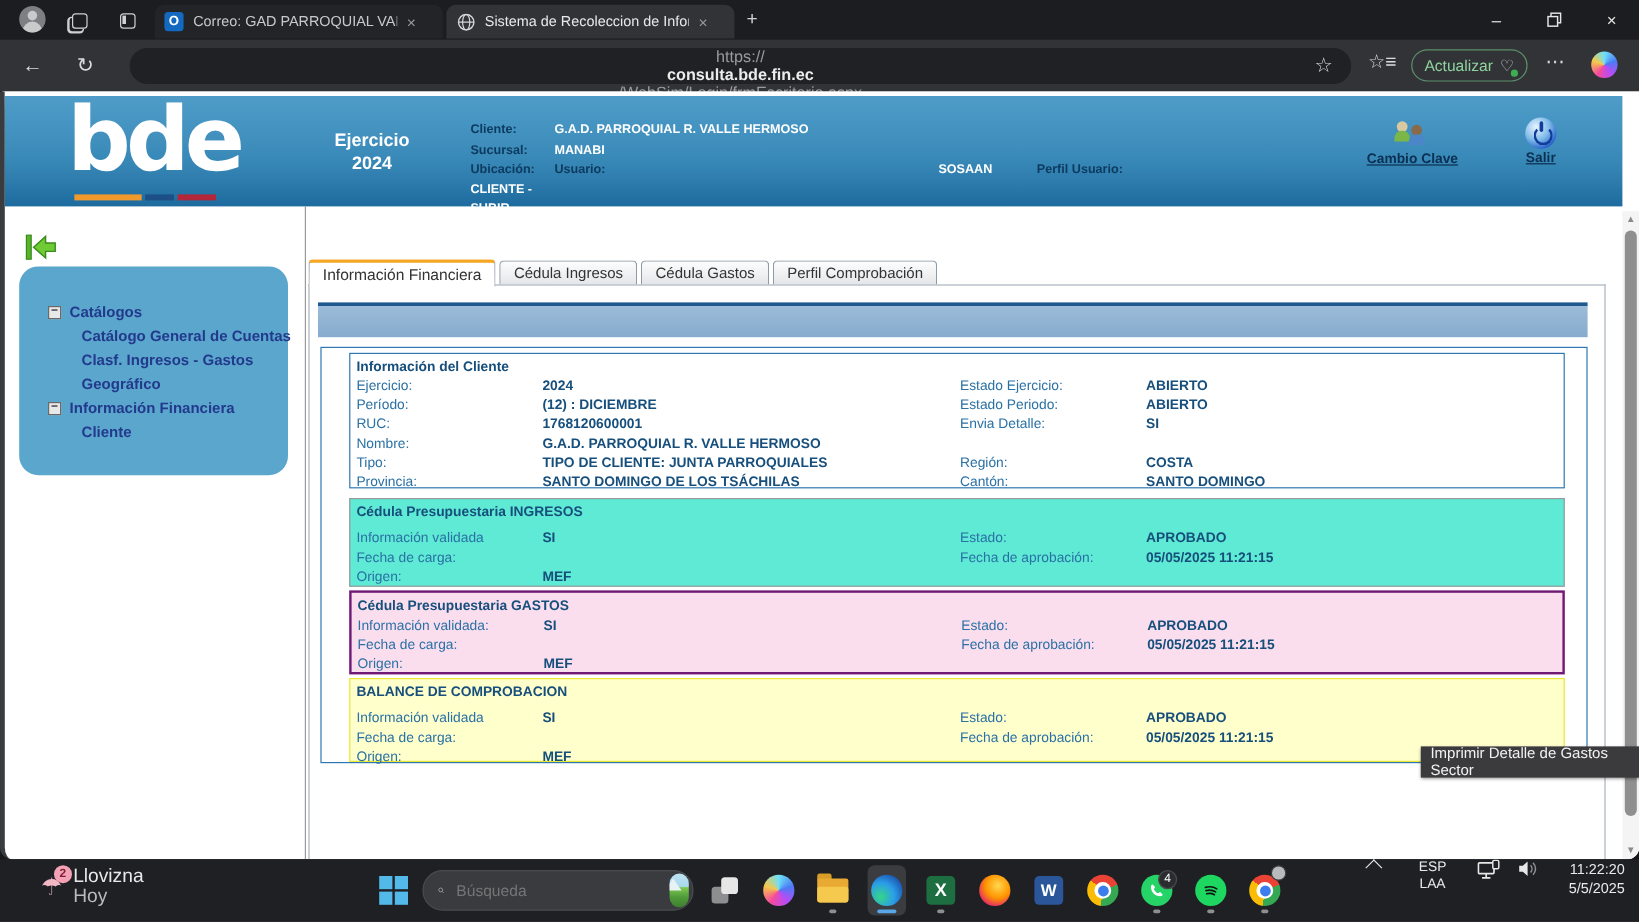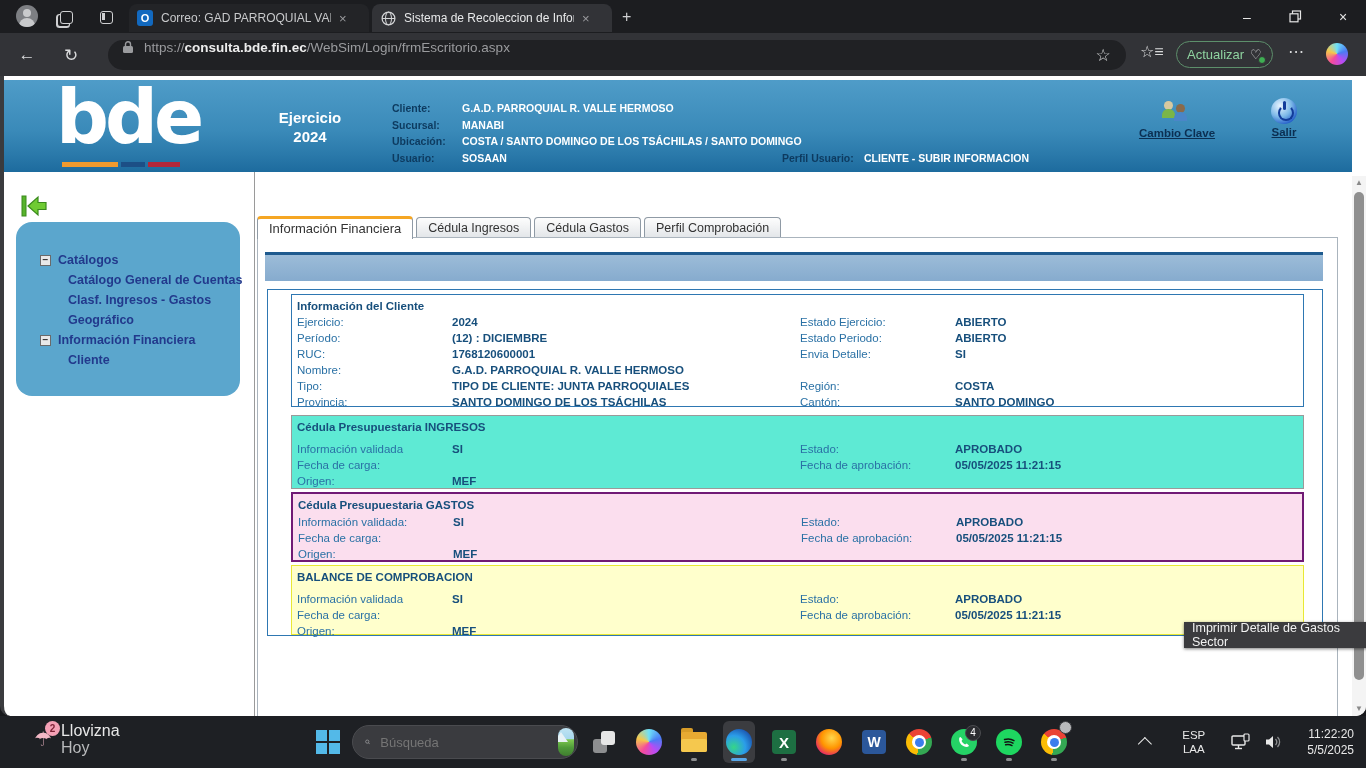--- a/index.html
+++ b/index.html
@@ -23,21 +23,21 @@
   #tab-2{left:372px;width:240px;background:#323337;color:#e8e9ea;}
   .favicon{width:16px;height:16px;margin-right:8px;flex:0 0 16px;display:flex;align-items:center;justify-content:center;}
   .outlook{background:#1269bf;border-radius:3px;color:#fff;font-size:11px;font-weight:bold;line-height:16px;text-align:center;width:16px;height:16px;}
   #newtab-btn{left:622px;top:8px;position:absolute;color:#cfd0d2;font-size:16px;}
   .winctl{position:absolute;top:0;width:46px;height:33px;display:flex;align-items:center;justify-content:center;color:#e6e6e6;font-size:14px;}
   #min-btn{left:1224px;} #restore-btn{left:1272px;} #close-btn{left:1320px;}
 
   
   #toolbar{position:absolute;left:0;top:33px;width:1366px;height:43px;background:#323337;}
   .nav-ico{position:absolute;top:9px;width:26px;height:26px;color:#d9dadb;font-size:17px;display:flex;align-items:center;justify-content:center;}
-  #url-pill{position:absolute;left:108px;top:7px;width:1018px;height:30px;border-radius:15px;background:#202124;display:flex;align-items:flex-start;padding:0 14px;font-size:13.5px;color:#9a9b9e;}
+  #url-pill{position:absolute;left:108px;top:7px;width:1018px;height:30px;border-radius:15px;background:#202124;display:flex;align-items:center;padding:0 14px;font-size:13.5px;color:#9a9b9e;flex-direction:column;}
   #url-pill .host{color:#ececec;font-weight:bold;}
   #star-icon{left:1090px;}
   .pill-right{position:absolute;top:9px;color:#d9dadb;}
   #hub-icon{left:1140px;font-size:16px;}
   #actualizar-btn{position:absolute;left:1176px;top:8px;height:27px;border:1px solid #5d8f6b;border-radius:14px;color:#8fd3a0;font-size:13px;display:flex;align-items:center;padding:0 10px;gap:6px;}
   #actualizar-btn .pulse{position:relative;font-size:13px;color:#c9cacc;}
   #actualizar-btn .pulse .dot{position:absolute;right:-4px;bottom:-2px;width:8px;height:8px;border-radius:50%;background:#3fae53;border:1.5px solid #323337;}
   #more-icon{left:1288px;font-size:16px;}
   #copilot-icon{position:absolute;left:1326px;top:10px;width:22px;height:22px;border-radius:50%;
     background:conic-gradient(#6ee0f7,#4b7bf5,#b84bf5,#f54b9b,#f5c84b,#6ee0f7);}
@@ -143,21 +143,21 @@
   .excel{width:24px;height:24px;background:#1d6f42;border-radius:4px;color:#fff;font-weight:bold;font-size:15px;display:flex;align-items:center;justify-content:center;}
   .firefox{background:radial-gradient(circle at 60% 35%,#ffd84d 0%,#ff9400 45%,#e3216d 80%,#b5007f 100%);}
   .word{width:24px;height:24px;background:#2b579a;border-radius:4px;color:#fff;font-weight:bold;font-size:14px;display:flex;align-items:center;justify-content:center;}
   .chrome{position:relative;background:conic-gradient(from -50deg,#ea4335 0 33%,#34a853 0 66%,#fbbc05 0 100%);}
   .chrome:before{content:"";position:absolute;left:6px;top:6px;width:14px;height:14px;border-radius:50%;background:#fff;}
   .chrome:after{content:"";position:absolute;left:8.5px;top:8.5px;width:9px;height:9px;border-radius:50%;background:#3b7ded;}
   .whatsapp{background:#25d366;display:flex;align-items:center;justify-content:center;position:relative;}
   .wa-badge{position:absolute;right:-4px;top:-4px;width:16px;height:16px;border-radius:50%;background:#2b2c30;border:1px solid #4a4b4f;color:#fff;font-size:10px;line-height:14px;text-align:center;}
   .spotify{background:#1ed760;display:flex;align-items:center;justify-content:center;}
   .mini-avatar{position:absolute;right:-2px;top:0;width:13px;height:13px;border-radius:50%;background:#b9babc;border:1px solid #3a3b3f;}
-  #tray{position:absolute;right:0;top:0;height:52px;display:flex;align-items:center;color:#e8e8e8;}
+  #tray{position:absolute;right:0;top:0;height:52px;display:flex;color:#e8e8e8;}
   #tray-chevron{width:10px;height:10px;border-left:1.8px solid #e8e8e8;border-top:1.8px solid #e8e8e8;transform:rotate(45deg) translateY(3px);margin-right:30px;}
   #lang{font-size:11.5px;line-height:14px;text-align:center;margin-right:26px;}
   .tray-svg{margin-right:14px;}
   #clock{font-size:12px;line-height:16px;text-align:right;margin:0 12px 0 8px;}
 </style>
 </head>
 <body>
 
 <div id="titlebar">
   <div id="avatar" class="tb-ico">
@@ -233,21 +233,20 @@
     <div id="ejercicio">
       <div>Ejercicio</div>
         <div>2024</div>
     </div>
     <div id="hdr-fields">
       <span class="hf-lbl">Cliente:</span>
         <span class="hf-val span3">G.A.D. PARROQUIAL R. VALLE HERMOSO</span>
       <span class="hf-lbl">Sucursal:</span>
         <span class="hf-val span3">MANABI</span>
       <span class="hf-lbl">Ubicación:</span>
-        <span class="hf-val span3">COSTA / SANTO DOMINGO DE LOS TSÁCHILAS / SANTO DOMINGO</span>
       <span class="hf-lbl">Usuario:</span>
         <span class="hf-val">SOSAAN</span>
       <span class="hf-lbl">Perfil Usuario:</span>
         <span class="hf-val">CLIENTE - SUBIR INFORMACION</span>
     </div>
     <div id="cambio-clave" class="hdr-link">
       <div class="users-ico"><span class="u1"><b></b><i></i></span><span class="u2"><b></b><i></i></span></div>
       <span class="lnk">Cambio Clave</span>
     </div>
     <div id="salir" class="hdr-link">

